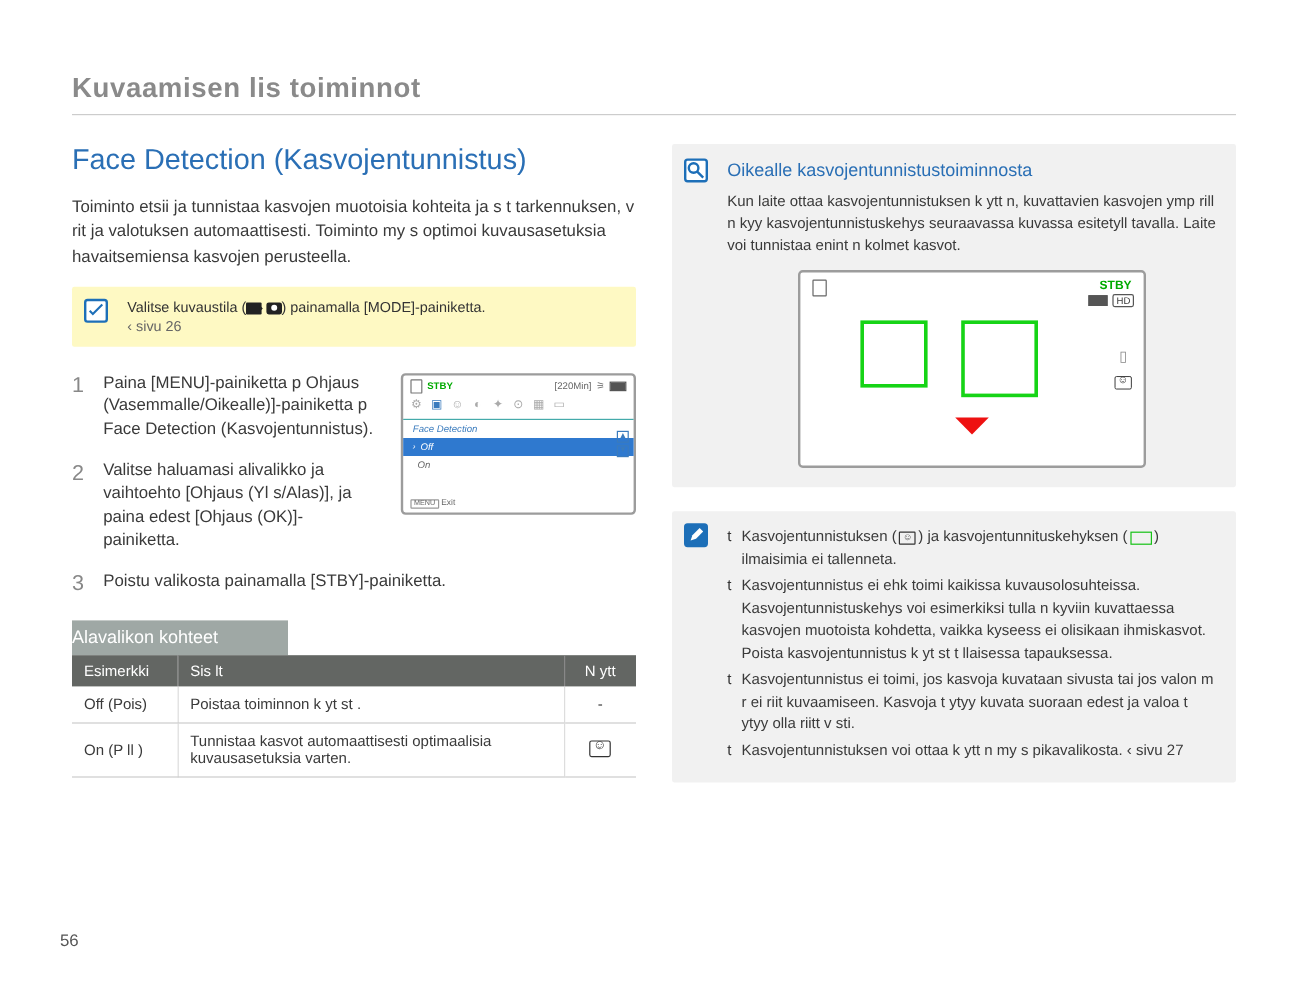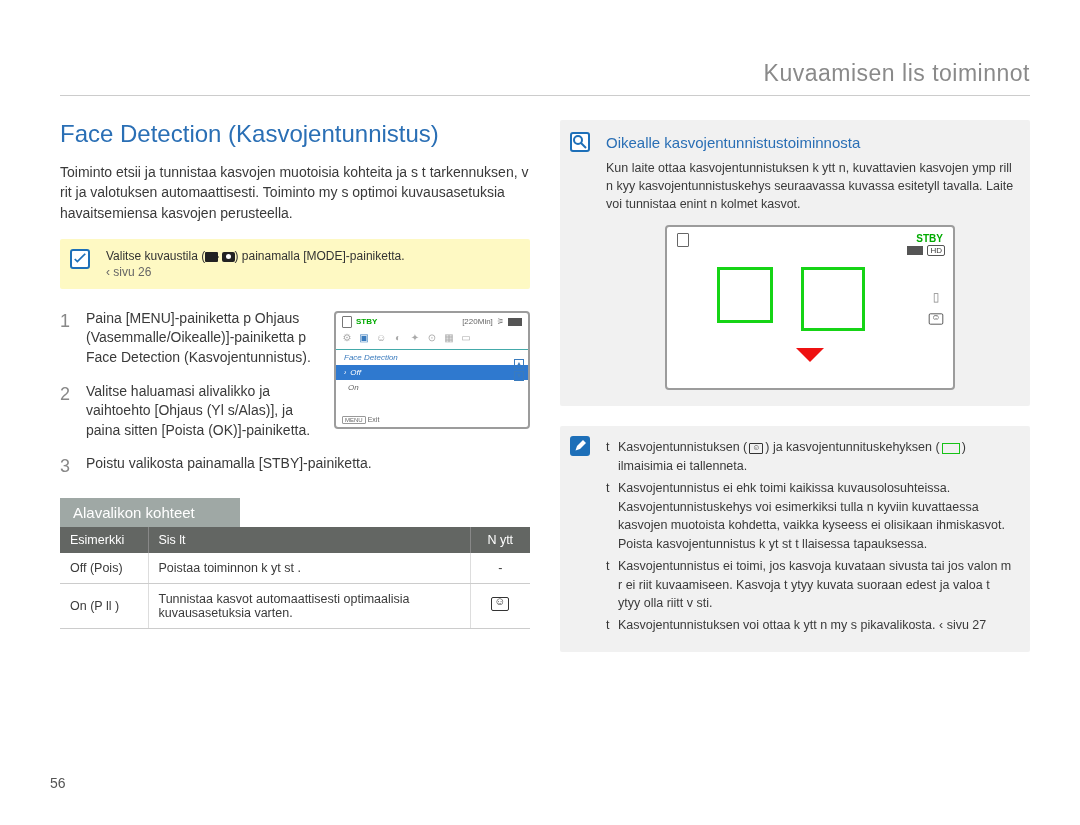--- a/index.html
+++ b/index.html
@@ -9,24 +9,24 @@
     color: #3a3a3a;
     background: #fff;
     width: 1080px;
     height: 825px;
     position: relative;
   }
   .page {
     padding: 60px 50px 30px 60px;
   }
   .header {
-    text-align: right;
+    text-align: left;
     font-size: 23px;
     color: #8a8a8a;
-    font-weight: 400;
+    font-weight: 700;
     padding-bottom: 8px;
     border-bottom: 1px solid #ccc;
     margin-bottom: 24px;
     letter-spacing: 0.5px;
   }
   .columns { display: flex; gap: 30px; }
   .col { flex: 1; }
   h1.title {
     color: #2a6fb5;
     font-weight: 400;
@@ -79,21 +79,21 @@
   .lcd .menu-sel::before { content:"›"; font-size:7px;}
   .lcd .menu-item { padding:3px 12px; }
   .lcd .bottombar { position:absolute; bottom:3px; left:6px; font-size:7px; display:flex; align-items:center; gap:2px; }
   .lcd .bottombar .mbtn { border:1px solid #999; padding:0 2px; border-radius:1px; font-size:6px;}
   .lcd .rightcarets { position:absolute; right:4px; top:50%; transform:translateY(-50%); display:flex; flex-direction:column; gap:2px; }
   .lcd .rightcarets span { font-size:7px; color:#3a7bbd; border:1px solid #3a7bbd; width:10px; height:10px; display:flex; align-items:center; justify-content:center;}
 
   .subhead-bar {
     background: #9fa8a5;
     color:#fff;
-    padding:6px 13px;
+    padding:6px 0;
     font-size:15px;
     margin: 18px 0 0 0;
     width: 180px;
   }
   table.opts {
     width: 100%;
     border-collapse: collapse;
     font-size: 12.5px;
     margin-top:0;
   }
@@ -191,21 +191,21 @@
       </div>
 
       <div class="steps">
         <div class="steps-text">
           <div class="step">
             <span class="step-num">1</span>
             <span>Paina [MENU]-painiketta p Ohjaus (Vasemmalle/Oikealle)]-painiketta p Face Detection (Kasvojentunnistus).</span>
           </div>
           <div class="step">
             <span class="step-num">2</span>
-            <span>Valitse haluamasi alivalikko ja vaihtoehto [Ohjaus (Yl s/Alas)], ja paina sitten [Poista (OK)]-painiketta.</span>
+            <span>Valitse haluamasi alivalikko ja vaihtoehto [Ohjaus (Yl s/Alas)], ja paina edest [Ohjaus (OK)]-painiketta.</span>
           </div>
         </div>
         <div class="lcd">
           <div class="topbar">
             <span style="display:flex;gap:4px;align-items:center;">
               <span style="width:10px;height:12px;border:1px solid #777;display:inline-block;border-radius:1px;"></span>
               <span class="stby">STBY</span>
             </span>
             <span style="display:flex;gap:4px;align-items:center;">
               <span>[220Min]</span>

